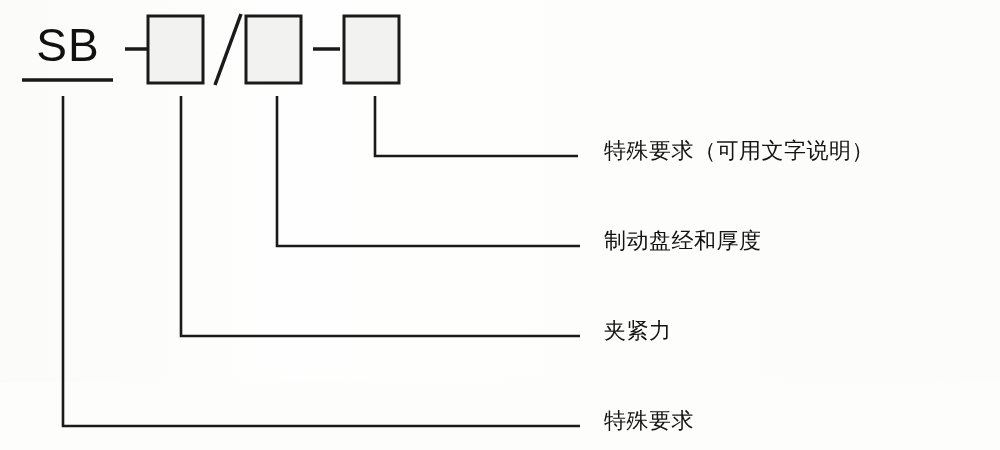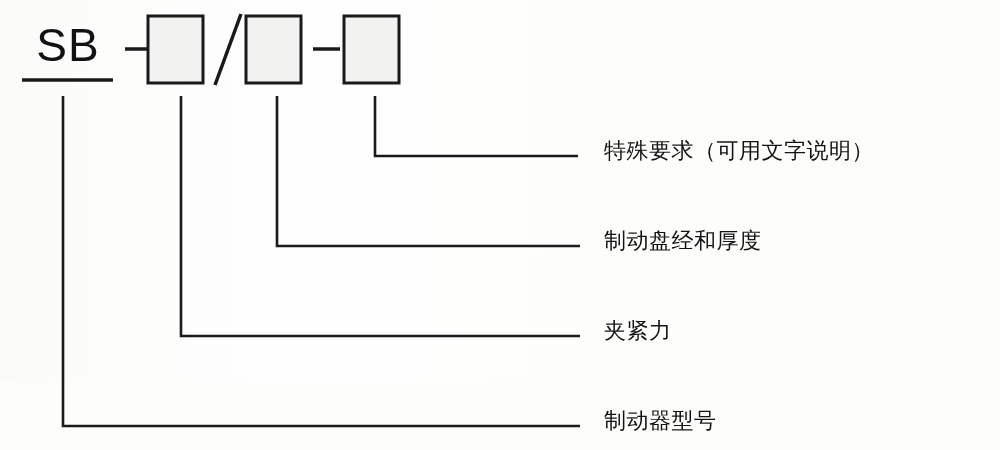--- a/index.html
+++ b/index.html
@@ -90,15 +90,15 @@
   </svg>
 
   <div class="code-prefix">SB</div>
 
   <div class="leader-label label-1">特殊要求（可用文字说明）</div>
 
   <div class="leader-label label-2">制动盘经和厚度</div>
 
   <div class="leader-label label-3">夹紧力</div>
 
-  <div class="leader-label label-4">制动器型号</div>
+  <div class="leader-label label-4">特殊要求</div>
 
 </div>
 
 </body></html>

